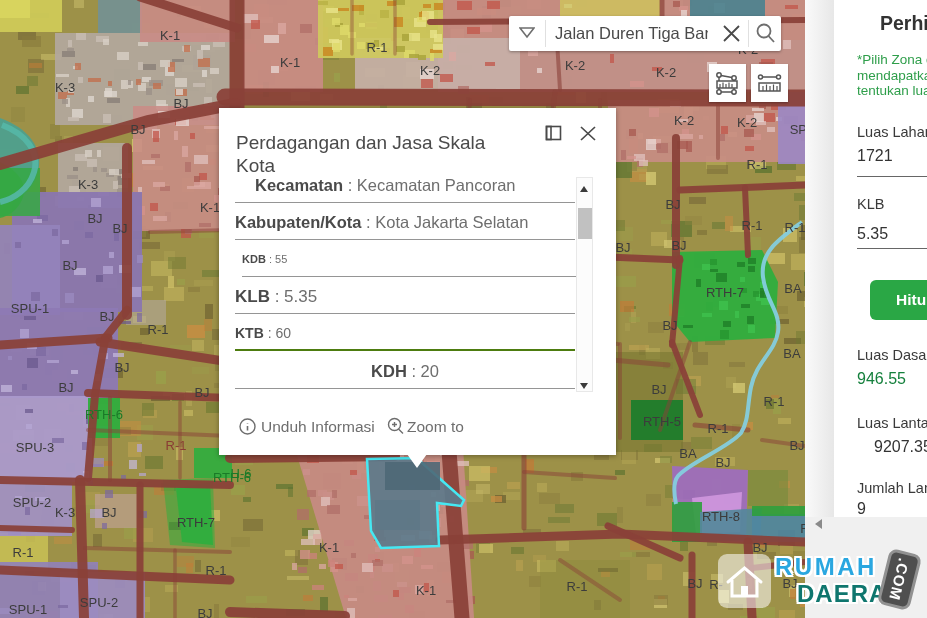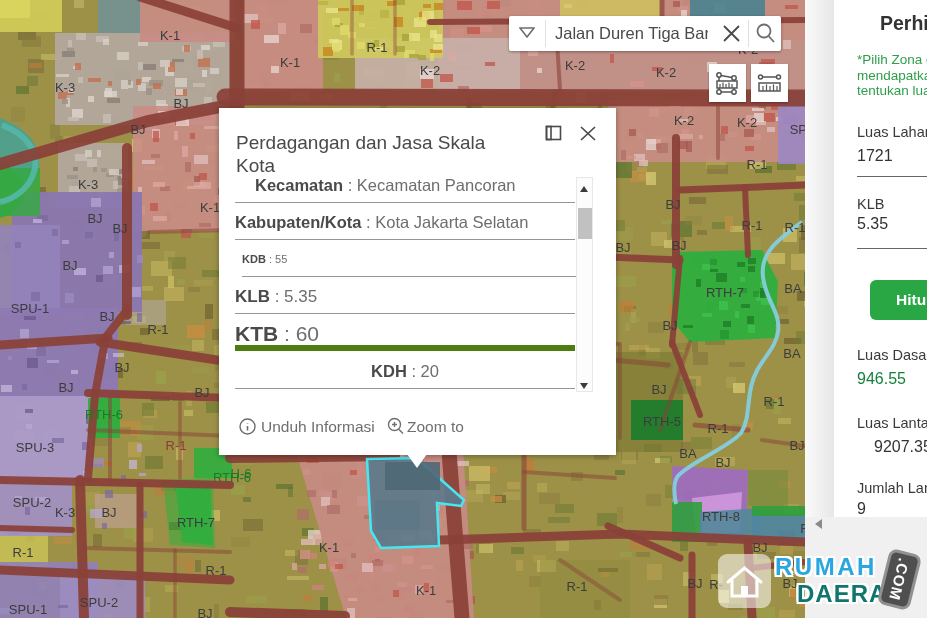--- a/index.html
+++ b/index.html
@@ -1253,21 +1253,21 @@
 <div class="abs" style="left:805px;top:0;width:29px;height:517px;background:linear-gradient(to right,#fafafa,#e7e7e7);"></div>
 <div class="abs" style="left:834px;top:0;width:93px;height:517px;background:#fff;"></div>
 <div class="abs" style="left:805px;top:517px;width:122px;height:101px;background:#f0f0f0;"></div>
 <div class="abs" style="left:815px;top:519px;width:0;height:0;border-top:5px solid transparent;border-bottom:5px solid transparent;border-right:7px solid #8a8a8a;"></div>
 <div class="abs" style="left:880px;top:12px;font-size:19.5px;font-weight:bold;color:#333;white-space:nowrap;">Perhitungan</div>
 <div class="abs" style="left:857px;top:52px;width:75px;font-size:13.5px;line-height:15.6px;color:#2e9e4a;overflow:hidden;white-space:nowrap;">*Pilih Zona dahulu<br>mendapatkan nilai<br>tentukan luas lahan</div>
 <div class="abs" style="left:857px;top:124px;font-size:14.5px;color:#3a3a3a;white-space:nowrap;">Luas Lahan</div>
 <div class="abs" style="left:857px;top:147px;font-size:16px;color:#333;">1721</div>
 <div class="abs" style="left:857px;top:176px;width:70px;border-top:1.5px solid #666;"></div>
 <div class="abs" style="left:857px;top:196px;font-size:14.5px;color:#3a3a3a;">KLB</div>
-<div class="abs" style="left:857px;top:215px;font-size:16px;color:#333;">5.35</div>
+<div class="abs" style="left:857px;top:225px;font-size:16px;color:#333;">5.35</div>
 <div class="abs" style="left:857px;top:248px;width:70px;border-top:1.5px solid #666;"></div>
 <div class="abs" style="left:870px;top:280px;width:57px;height:40px;background:#2aa745;border-radius:6px 0 0 6px;"></div>
 <div class="abs" style="left:896px;top:291px;font-size:15.5px;font-weight:bold;color:#fff;">Hitung</div>
 <div class="abs" style="left:857px;top:347px;font-size:14.5px;color:#3a3a3a;white-space:nowrap;">Luas Dasar Ba</div>
 <div class="abs" style="left:857px;top:370px;font-size:16px;color:#15803d;">946.55</div>
 <div class="abs" style="left:857px;top:415px;font-size:14.5px;color:#3a3a3a;white-space:nowrap;">Luas Lantai B</div>
 <div class="abs" style="left:874px;top:438px;font-size:16px;color:#333;">9207.35</div>
 <div class="abs" style="left:857px;top:480px;font-size:14.5px;color:#3a3a3a;white-space:nowrap;">Jumlah Lantai</div>
 <div class="abs" style="left:857px;top:500px;font-size:16px;color:#333;">9</div>
 <div class="abs" style="left:509px;top:16px;width:272px;height:35px;background:#fff;border-radius:2px;box-shadow:0 1px 3px rgba(0,0,0,0.35);"></div>
@@ -1309,21 +1309,21 @@
     <rect x="1.5" y="1.5" width="14" height="13" fill="none" stroke="#4a4a4a" stroke-width="1.6"></rect>
     <rect x="1.5" y="1.5" width="4.5" height="13" fill="none" stroke="#4a4a4a" stroke-width="1.6"></rect>
   </svg>
 <svg class="abs" style="left:580px;top:126px;" width="16" height="15">
     <path d="M1,1 L15,14 M15,1 L1,14" stroke="#4a4a4a" stroke-width="1.7"></path>
   </svg>
 <div class="abs" style="left:235px;top:166.0px;width:340px;height:37px;border-bottom:1px solid #959595;font-size:16.5px;line-height:39px;color:#6e6e6e;white-space:nowrap;overflow:hidden;"><b style="color:#4a4a4a;margin-left:20px;">Kecamatan</b> : Kecamatan Pancoran</div>
 <div class="abs" style="left:235px;top:203.1px;width:340px;height:37px;border-bottom:1px solid #959595;font-size:16.5px;line-height:39px;color:#6e6e6e;white-space:nowrap;overflow:hidden;"><b style="color:#4a4a4a;">Kabupaten/Kota</b> : Kota Jakarta Selatan</div>
 <div class="abs" style="left:235px;top:240.2px;width:340px;height:37px;border-bottom:1px solid #959595;font-size:11px;line-height:39px;color:#6e6e6e;white-space:nowrap;overflow:hidden;margin-left:7px;"><b style="color:#4a4a4a;">KDB</b> : 55</div>
 <div class="abs" style="left:235px;top:277.3px;width:340px;height:37px;border-bottom:1px solid #959595;font-size:17px;line-height:39px;color:#6e6e6e;white-space:nowrap;overflow:hidden;"><b style="color:#4a4a4a;">KLB</b> : 5.35</div>
-<div class="abs" style="left:235px;top:314.4px;width:340px;height:37px;border-bottom:6px solid #4d7c0f;font-size:21px;line-height:39px;color:#6e6e6e;white-space:nowrap;overflow:hidden;"><b style="color:#4a4a4a;">KTB</b> : 60</div>
+<div class="abs" style="left:235px;top:314.4px;width:340px;height:37px;border-bottom:2px solid #4d7c0f;font-size:14px;line-height:39px;color:#6e6e6e;white-space:nowrap;overflow:hidden;"><b style="color:#4a4a4a;">KTB</b> : 60</div>
 <div class="abs" style="left:235px;top:351.5px;width:340px;height:37px;border-bottom:1px solid #959595;font-size:16.5px;line-height:39px;color:#6e6e6e;white-space:nowrap;overflow:hidden;text-align:center;"><b style="color:#4a4a4a;">KDH</b> : 20</div>
 <div class="abs" style="left:576px;top:177px;width:17px;height:215px;background:#fcfcfc;border:1px solid #e8e8e8;"></div>
 <div class="abs" style="left:580px;top:186px;width:0;height:0;border-left:4.5px solid transparent;border-right:4.5px solid transparent;border-bottom:6px solid #3b3b3b;"></div>
 <div class="abs" style="left:580px;top:383px;width:0;height:0;border-left:4.5px solid transparent;border-right:4.5px solid transparent;border-top:6px solid #3b3b3b;"></div>
 <div class="abs" style="left:577.5px;top:208px;width:14px;height:31px;background:#c1c1c1;"></div>
 <svg class="abs" style="left:239px;top:418px;" width="17" height="17">
     <circle cx="8.5" cy="8.5" r="7.5" fill="none" stroke="#6e6e6e" stroke-width="1.4"></circle>
     <path d="M8.5,5 L8.5,5.5 M8.5,8 L8.5,12.5" stroke="#6e6e6e" stroke-width="1.6"></path>
   </svg>
 <div class="abs" style="left:261px;top:418px;font-size:15.5px;color:#6e6e6e;">Unduh Informasi</div>

